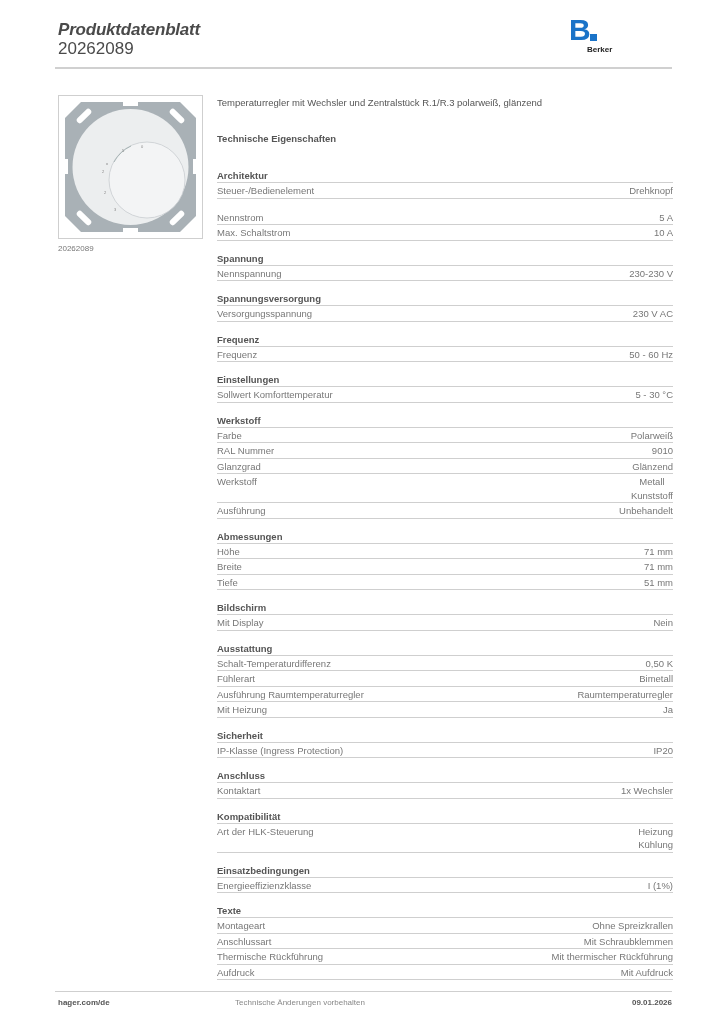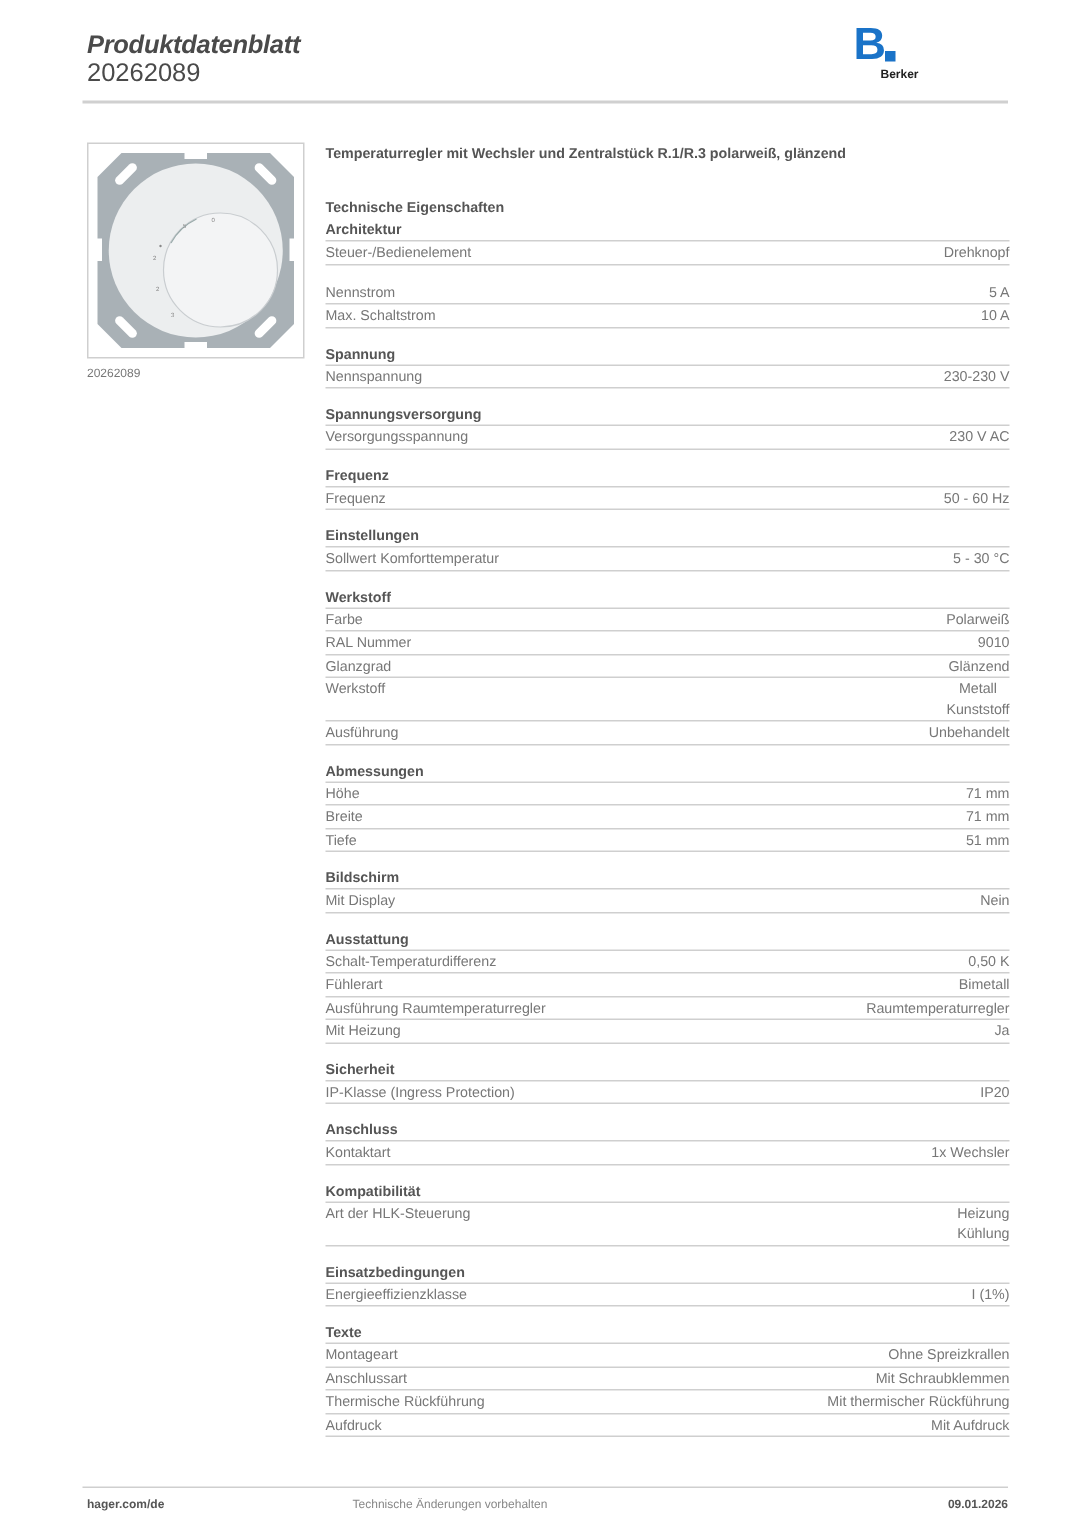--- a/index.html
+++ b/index.html
@@ -10,24 +10,24 @@
   .logo { position:absolute; left:568px; top:16px; width:36px; height:40px; }
   .logo .b { position:absolute; left:1px; top:0; font-size:30px; font-weight:bold; color:#1a73c8; line-height:28px; font-family:"Liberation Sans", sans-serif; }
   .logo .dot { position:absolute; left:22px; top:18px; width:7px; height:7px; background:#1a73c8; }
   .logo .name { position:absolute; left:1px; top:29px; font-size:8px; font-weight:bold; color:#222;padding-left:18px; }
   .hdr-line { position:absolute; left:55px; right:52px; top:67px; height:2px; background:#d0d0d0; }
 
   .img-box { position:absolute; left:58px; top:95px; width:143px; height:142px; border:1px solid #cfcfcf; background:#fff; }
   .img-cap { position:absolute; left:58px; top:244px; font-size:8px; color:#777; }
 
   .main { position:absolute; left:217px; top:96px; width:456px; }
-  .product-title { font-size:9.5px; font-weight:bold; color:#555; height:14px; line-height:14px; }
+  .product-title { font-size:9.5px; font-weight:normal; color:#555; height:14px; line-height:14px; }
   .tech-title { font-size:9.5px; font-weight:bold; color:#555; margin-top:22px; height:14px; line-height:14px; }
   .group { margin-top:11px; }
-  .group:first-of-type { margin-top:1px; }
+  .group:first-of-type { margin-top:23px; }
   .g-title { font-size:9.5px; font-weight:bold; color:#555; height:13px; line-height:13px; border-bottom:1px solid #cfcfcf; }
   .row { display:flex; justify-content:space-between; font-size:9.5px; color:#777; line-height:13.5px; padding-top:1px; border-bottom:1px solid #cfcfcf; }
   .row .v { text-align:center; white-space:pre-line; }
 
   .ftr-line { position:absolute; left:55px; right:52px; top:991px; height:1px; background:#cfcfcf; }
   .ftr-left { position:absolute; left:58px; top:998px; font-size:8px; font-weight:bold; color:#555; }
   .ftr-mid { position:absolute; left:0; width:600px; text-align:center; top:998px; font-size:8px; color:#888; }
   .ftr-right { position:absolute; right:52px; top:998px; font-size:8px; font-weight:bold; color:#555; }
 </style>
 </head>

